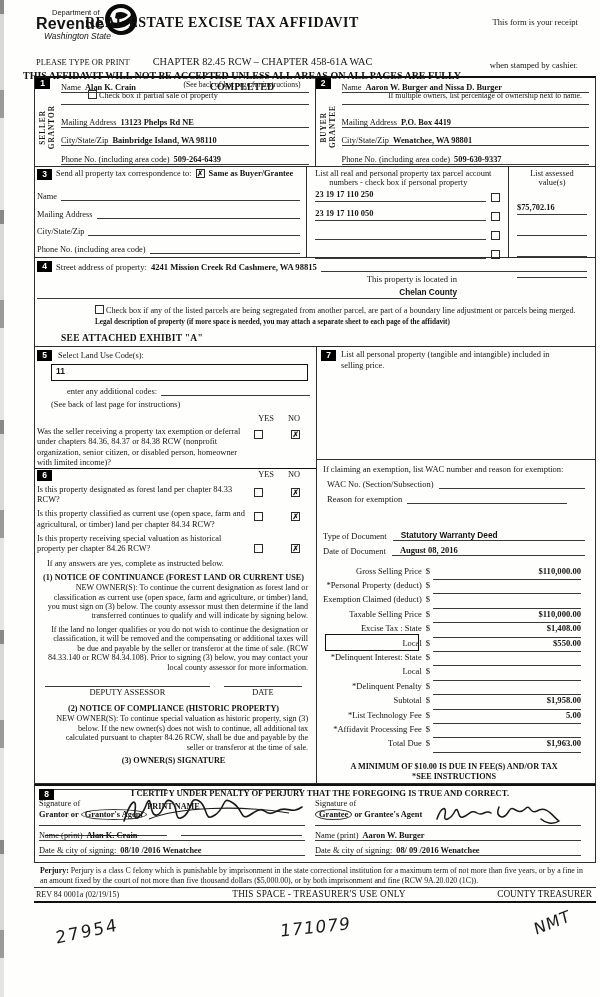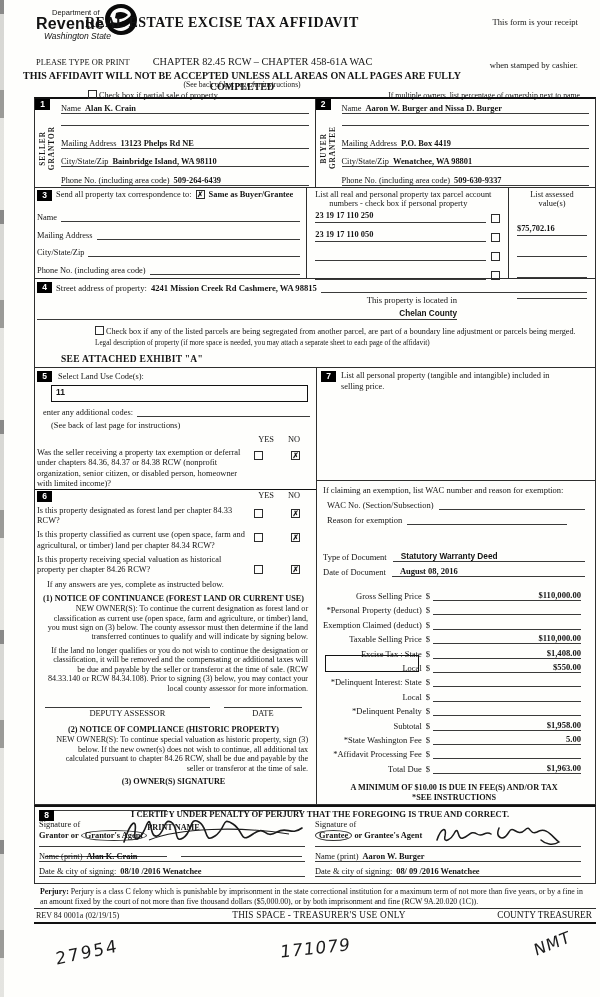--- a/index.html
+++ b/index.html
@@ -10,21 +10,21 @@
         opacity:.55;}
   b,.bold{font-weight:bold;}
   .sans{font-family:"Liberation Sans",sans-serif;}
   .numbox{display:inline-block;background:#000;color:#fff;min-width:15px;height:11px;line-height:11px;
         text-align:center;font-weight:bold;font-size:8.5px;font-family:"Liberation Sans",sans-serif;}
   .cb{display:inline-block;width:7px;height:7px;border:1px solid #2c2c2c;vertical-align:-1px;
         text-align:center;line-height:7px;font-size:7.5px;font-style:normal;}
   .cb i{font-style:normal;font-weight:bold;}
   .fill{border-bottom:1px solid #3a3a3a;}
   
-  .hdr{position:relative;height:97px;}
+  .hdr{position:relative;height:76px;}
   .logo{position:absolute;left:36px;top:8px;font-family:"Liberation Sans",sans-serif;}
   .logo .l1{font-size:7.5px;margin-left:16px;}
   .logo .l2{font-size:16px;font-weight:bold;letter-spacing:.2px;line-height:14px;}
   .logo .l3{font-size:8.5px;font-style:italic;margin-left:8px;}
   .logo-mark{position:absolute;left:102px;top:2px;}
   .hdr-title{position:absolute;left:85px;width:355px;top:15px;text-align:left;
         font-weight:bold;font-size:14px;letter-spacing:.4px;}
   .hdr-receipt{position:absolute;right:22px;top:17px;font-size:8.6px;}
   .hdr-print{position:absolute;left:36px;top:58px;font-size:8.4px;}
   .hdr-chapter{position:absolute;left:85px;width:355px;top:56px;text-align:center;font-size:10.3px;}
@@ -55,30 +55,30 @@
   .l3row .fill{flex:1;height:10px;}
   .prow{display:flex;align-items:flex-end;margin-top:3px;gap:5px;}
   .prow .pfill{flex:1;border-bottom:1px solid #3a3a3a;font-weight:bold;min-height:11px;}
   .arow{margin-top:4px;border-bottom:1px solid #3a3a3a;min-height:11px;font-weight:bold;}
   
   .sec4{height:85px;border:1px solid #2e2e2e;border-top:none;margin:0 4px 0 34px;padding:3px 8px 0 2px;font-size:8.6px;}
   .s4r1{display:flex;align-items:flex-end;gap:4px;}
   .s4r1 .fill{flex:1;}
   .s4r2{display:flex;align-items:flex-end;gap:4px;margin-top:2px;border-bottom:1px solid #3a3a3a;padding-bottom:1px;flex-direction:column;}
   .s4chk{margin:6px 0 0 58px;font-size:8.2px;}
-  .s4legal{margin:3px 0 0 58px;font-size:7.2px;}
+  .s4legal{margin:3px 0 0 58px;font-size:7.2px;font-weight:bold;}
   .s4exh{margin:7px 0 0 24px;font-weight:bold;font-size:9.5px;letter-spacing:.3px;}
   
   .main{display:flex;height:436px;border:1px solid #2e2e2e;border-top:none;margin:0 4px 0 34px;}
   .mleft{width:300px;border-right:1px solid #2e2e2e;display:flex;flex-direction:column;}
   .mright{flex:1;display:flex;flex-direction:column;}
   .sec5{padding:3px 6px 0 2px;font-size:8.4px;border-bottom:1.5px solid #111;height:122px;box-sizing:border-box;}
   .codebox{border:1.5px solid #111;height:13px;margin:3px 2px 4px 14px;padding:1px 4px;
         font-weight:bold;font-size:8.5px;font-family:"Liberation Sans",sans-serif;}
-  .addl{display:flex;align-items:flex-end;gap:4px;margin-left:6px;}
+  .addl{display:flex;align-items:flex-end;gap:4px;margin-left:30px;}
   .addl .fill{flex:1;height:10px;}
   .seeback2{margin:4px 0 0 14px;}
   .yn{display:flex;justify-content:flex-end;gap:14px;font-size:8.4px;padding-right:10px;margin-top:5px;}
   .q{display:flex;margin-top:4px;}
   .qtext{flex:1;padding-right:8px;line-height:1.22;}
   .qboxes{width:46px;display:flex;justify-content:space-between;padding:3px 10px 0 0;}
   .sec6{padding:0 6px 0 2px;font-size:8.35px;flex:1;}
   .s6hdr{display:flex;justify-content:space-between;align-items:flex-start;margin-top:1px;}
   .ifany{margin:5px 0 0 10px;}
   .ntitle{text-align:center;font-weight:bold;margin-top:5px;font-size:8.2px;}
@@ -90,21 +90,21 @@
   .sigline2{display:flex;gap:14px;margin:16px 8px 0 8px;}
   .sigline2 span{flex:1;border-bottom:1px solid #3a3a3a;height:8px;}
   
   .sec7{padding:3px 8px 0 4px;font-size:8.4px;height:135px;box-sizing:border-box;border-bottom:1px solid #2e2e2e;}
   .exm{padding:4px 10px 0 6px;font-size:8.5px;}
   .wrow{display:flex;align-items:flex-end;gap:5px;margin-top:4px;}
   .wrow .fill{flex:1;height:10px;max-width:160px;}
   .docrow{display:flex;align-items:flex-end;gap:6px;margin-top:4px;}
   .docrow .dfill{flex:1;border-bottom:1px solid #3a3a3a;font-weight:bold;padding-left:8px;}
   .fees{margin-top:10px;}
-  .fr{display:flex;align-items:flex-end;height:14.4px;padding-right:4px;position:relative;}
+  .fr{display:flex;height:14.4px;padding-right:4px;position:relative;}
   .frlabel{flex:1;text-align:right;white-space:nowrap;font-size:8.5px;}
   .frdollar{padding:0 3px 0 4px;}
   .frline{width:148px;border-bottom:1px solid #3a3a3a;text-align:right;font-weight:bold;font-size:8.6px;}
   .lbox{position:absolute;left:2px;bottom:1px;width:92px;height:15px;border:1.5px solid #111;}
   .minnote{text-align:center;font-weight:bold;font-size:8.2px;margin-top:9px;line-height:1.3;}
   
   .sec8{border:1px solid #2e2e2e;border-top:2px solid #111;margin:0 4px 0 34px;height:79px;
         position:relative;padding:2px 6px 0 2px;font-size:8.4px;box-sizing:border-box;}
   .certify{text-align:center;font-weight:bold;font-size:8.6px;margin-left:14px;}
   .s8cols{display:flex;margin-top:1px;}
@@ -438,21 +438,21 @@
             <span class="frlabel">*Delinquent Penalty</span>
             <span class="frdollar">$</span>
             <span class="frline"></span>
           </div>
           <div class="fr">
             <span class="frlabel">Subtotal</span>
             <span class="frdollar">$</span>
             <span class="frline">$1,958.00</span>
           </div>
           <div class="fr">
-            <span class="frlabel">*State Washington Fee</span>
+            <span class="frlabel">*List Technology Fee</span>
             <span class="frdollar">$</span>
             <span class="frline">5.00</span>
           </div>
           <div class="fr">
             <span class="frlabel">*Affidavit Processing Fee</span>
             <span class="frdollar">$</span>
             <span class="frline"></span>
           </div>
           <div class="fr">
             <span class="frlabel">Total Due</span>

